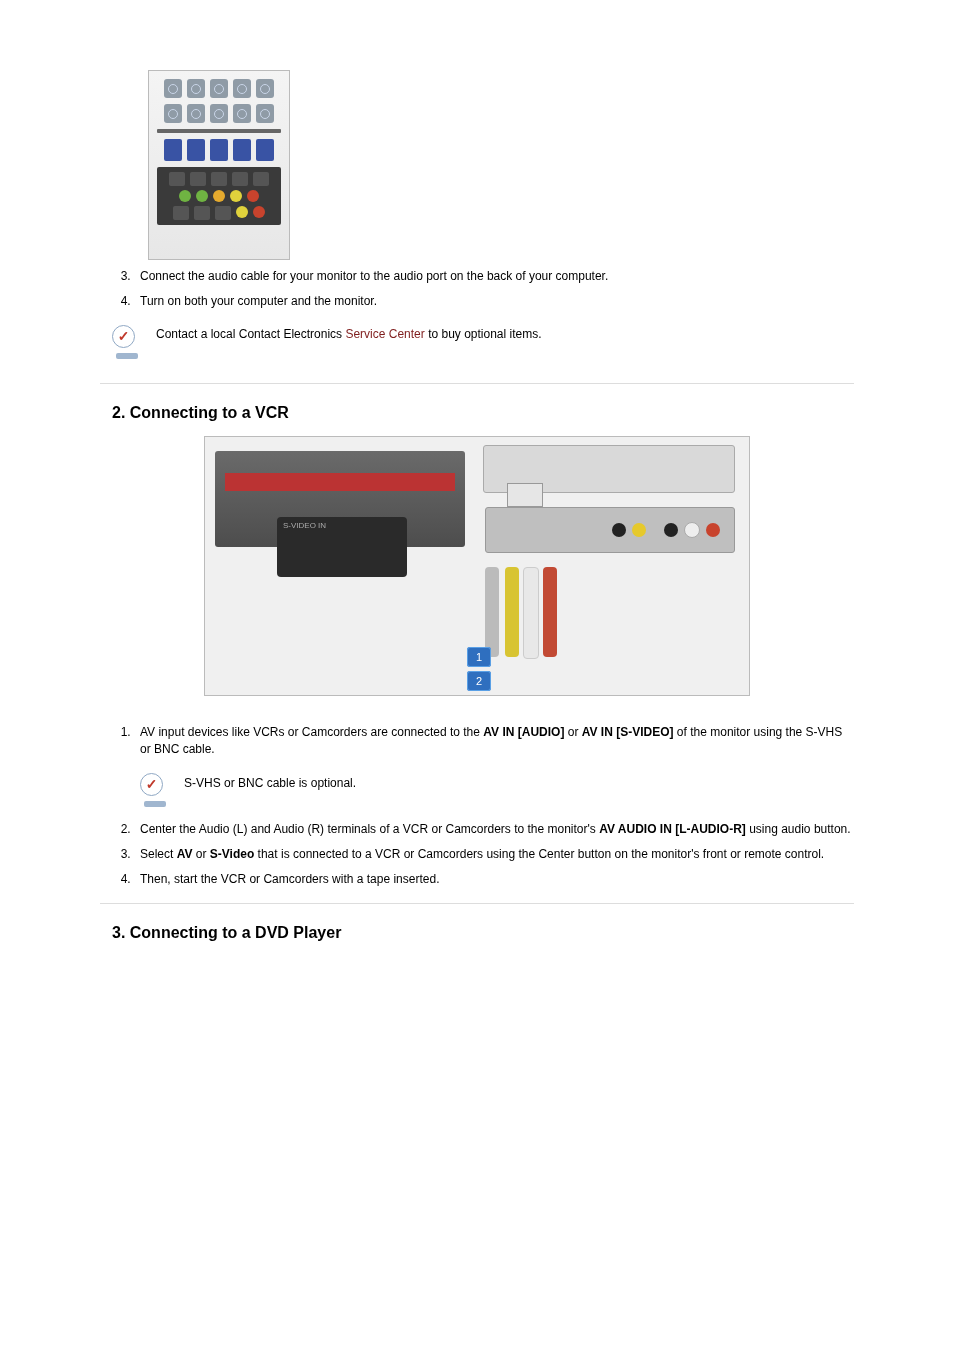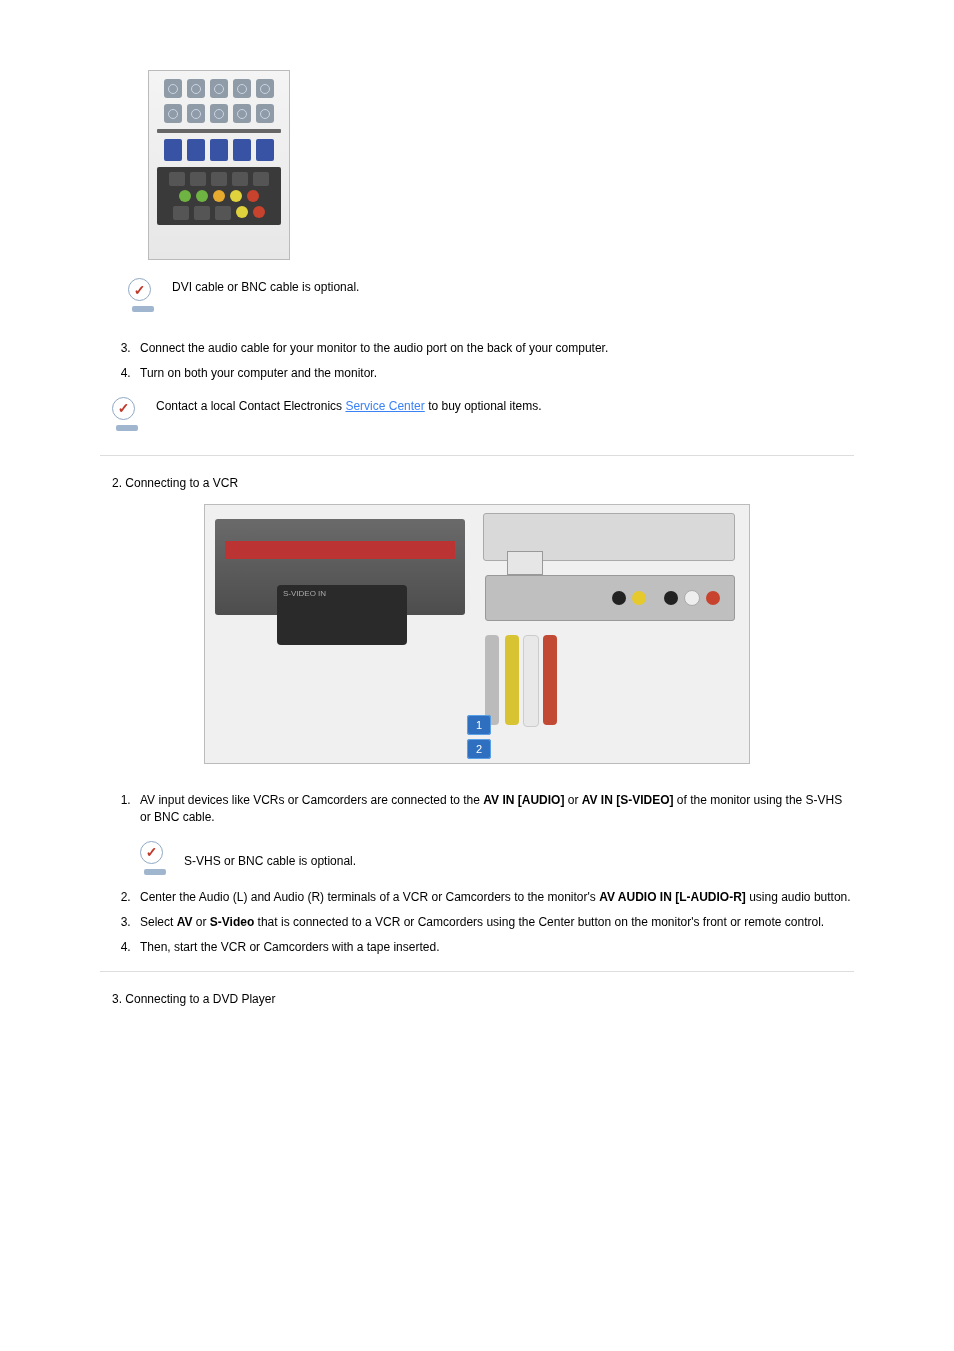--- a/index.html
+++ b/index.html
@@ -60,25 +60,25 @@
     padding: 4px 0 4px 6px;
     line-height: 1.45;
     margin-left: 16px;
   }
   .section-divider {
     border: none;
     border-top: 1px solid #ddd;
     margin: 14px 0 20px 0;
   }
   .section-title {
-    font-weight: normal;
-    font-size: 12px;
+    font-weight: bold;
+    font-size: 16px;
     margin: 4px 0 14px 12px;
   }
-  .link-blue { color: #3b82f6; text-decoration: underline; }
+  .link-blue { color: #7f1d1d; }
 
   
   .panel-img {
     width: 142px;
     height: 190px;
     margin: 0 0 4px 48px;
     background: linear-gradient(#f4f4f4, #e7e7e7);
     border: 1px solid #bbb;
     padding: 8px;
     box-sizing: border-box;
@@ -245,27 +245,20 @@
       <div class="rca-row" style="margin-top:4px;">
           <div class="jack"></div>
           <div class="jack"></div>
           <div class="jack"></div>
           <div class="rca y"></div>
           <div class="rca r"></div>
         </div>
     </div>
   </div>
 
-  <div class="note-row" style="margin-left:28px;">
-    <div class="note-icon">
-        <div class="tick"></div>
-        <div class="base"></div>
-      </div>
-    <div style="padding-top:2px;">DVI cable or BNC cable is optional.</div>
-  </div>
 
   <ol class="num-list" start="3">
     <li>Connect the audio cable for your monitor to the audio port on the back of your computer.</li>
     <li>Turn on both your computer and the monitor.</li>
   </ol>
 
   <div class="note-row" style="margin-left:12px; margin-top:10px;">
     <div class="note-icon">
         <div class="tick"></div>
         <div class="base"></div>
@@ -296,21 +289,21 @@
     <div class="cable yell"></div>
     <div class="cable white"></div>
     <div class="cable red"></div>
     <div class="badge" style="left:262px; bottom:28px;">1</div>
     <div class="badge" style="left:262px; bottom:4px;">2</div>
   </div>
 
   <ol class="num-list" start="1">
     <li>
       <span>AV input devices like VCRs or Camcorders are connected to the </span><b>AV IN [AUDIO]</b><span> or </span><b>AV IN [S-VIDEO]</b><span> of the monitor using the S-VHS or BNC cable.</span>
-      <div class="note-row" style="margin:14px 0 10px 0;align-items:flex-end;">
+      <div class="note-row" style="margin:14px 0 10px 0;">
         <div class="note-icon">
             <div class="tick"></div>
             <div class="base"></div>
           </div>
         <div style="padding-top:2px;">S-VHS or BNC cable is optional.</div>
       </div>
     </li>
     <li>
       <span>Center the Audio (L) and Audio (R) terminals of a VCR or Camcorders to the monitor's </span><b>AV AUDIO IN [L-AUDIO-R]</b><span> using audio button.</span>
     </li>

